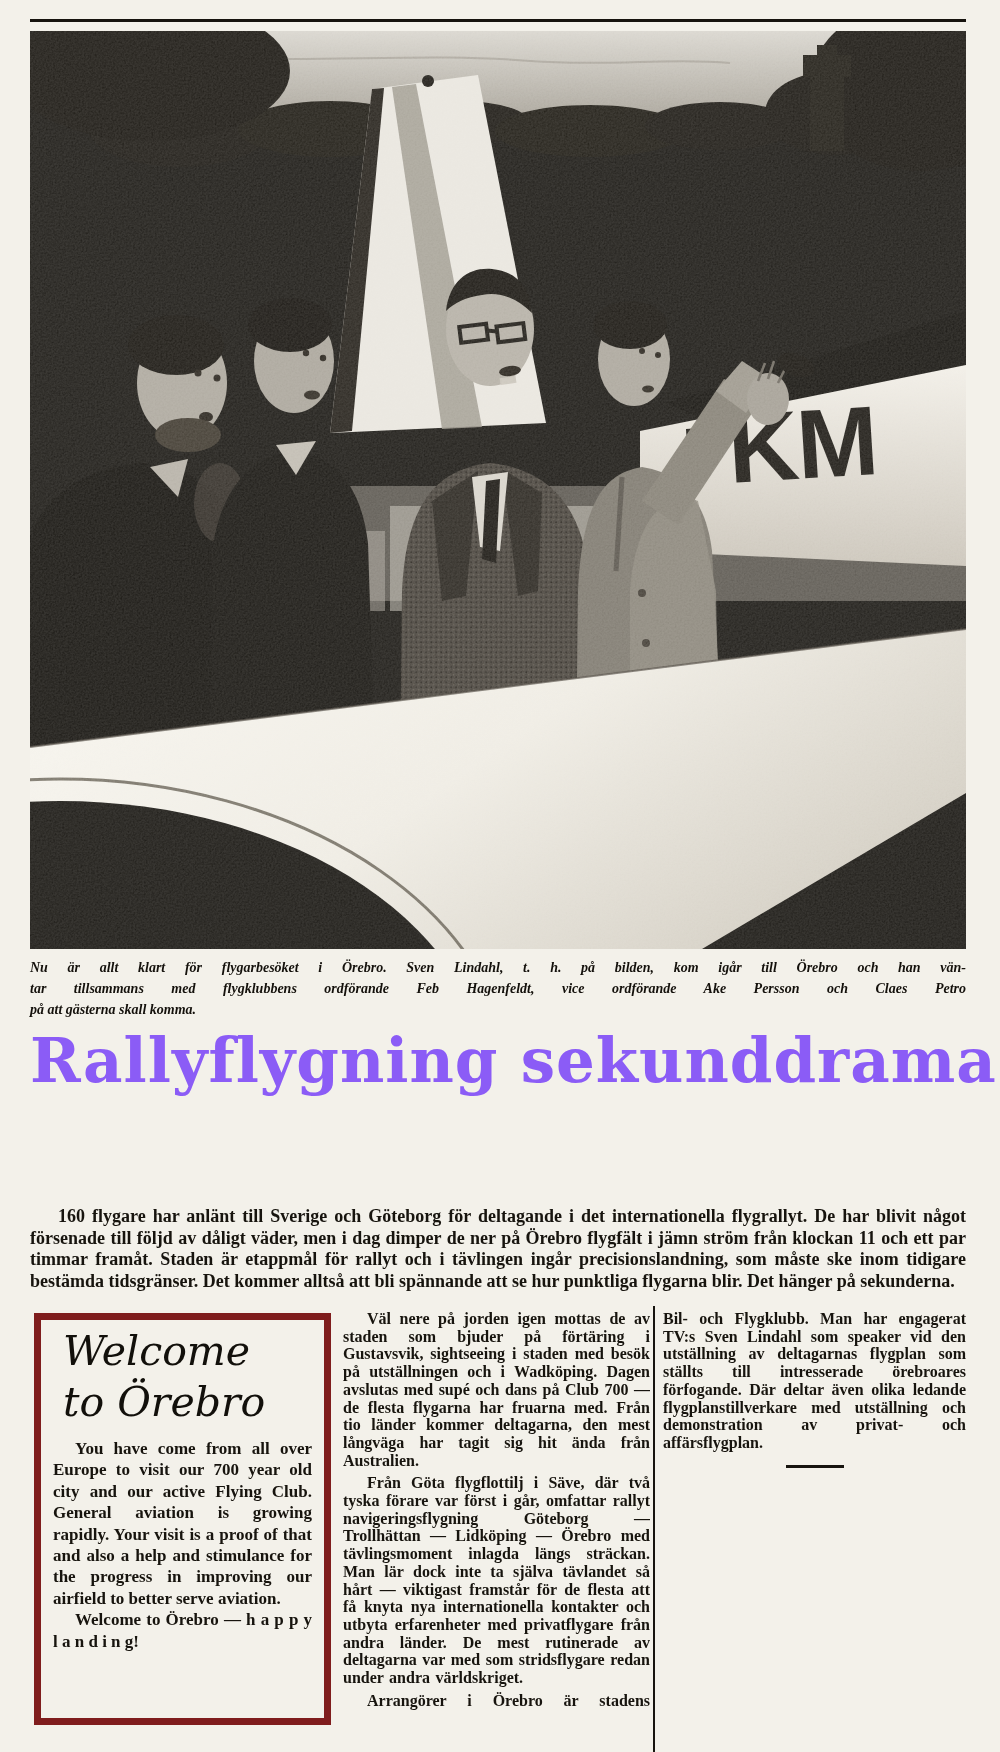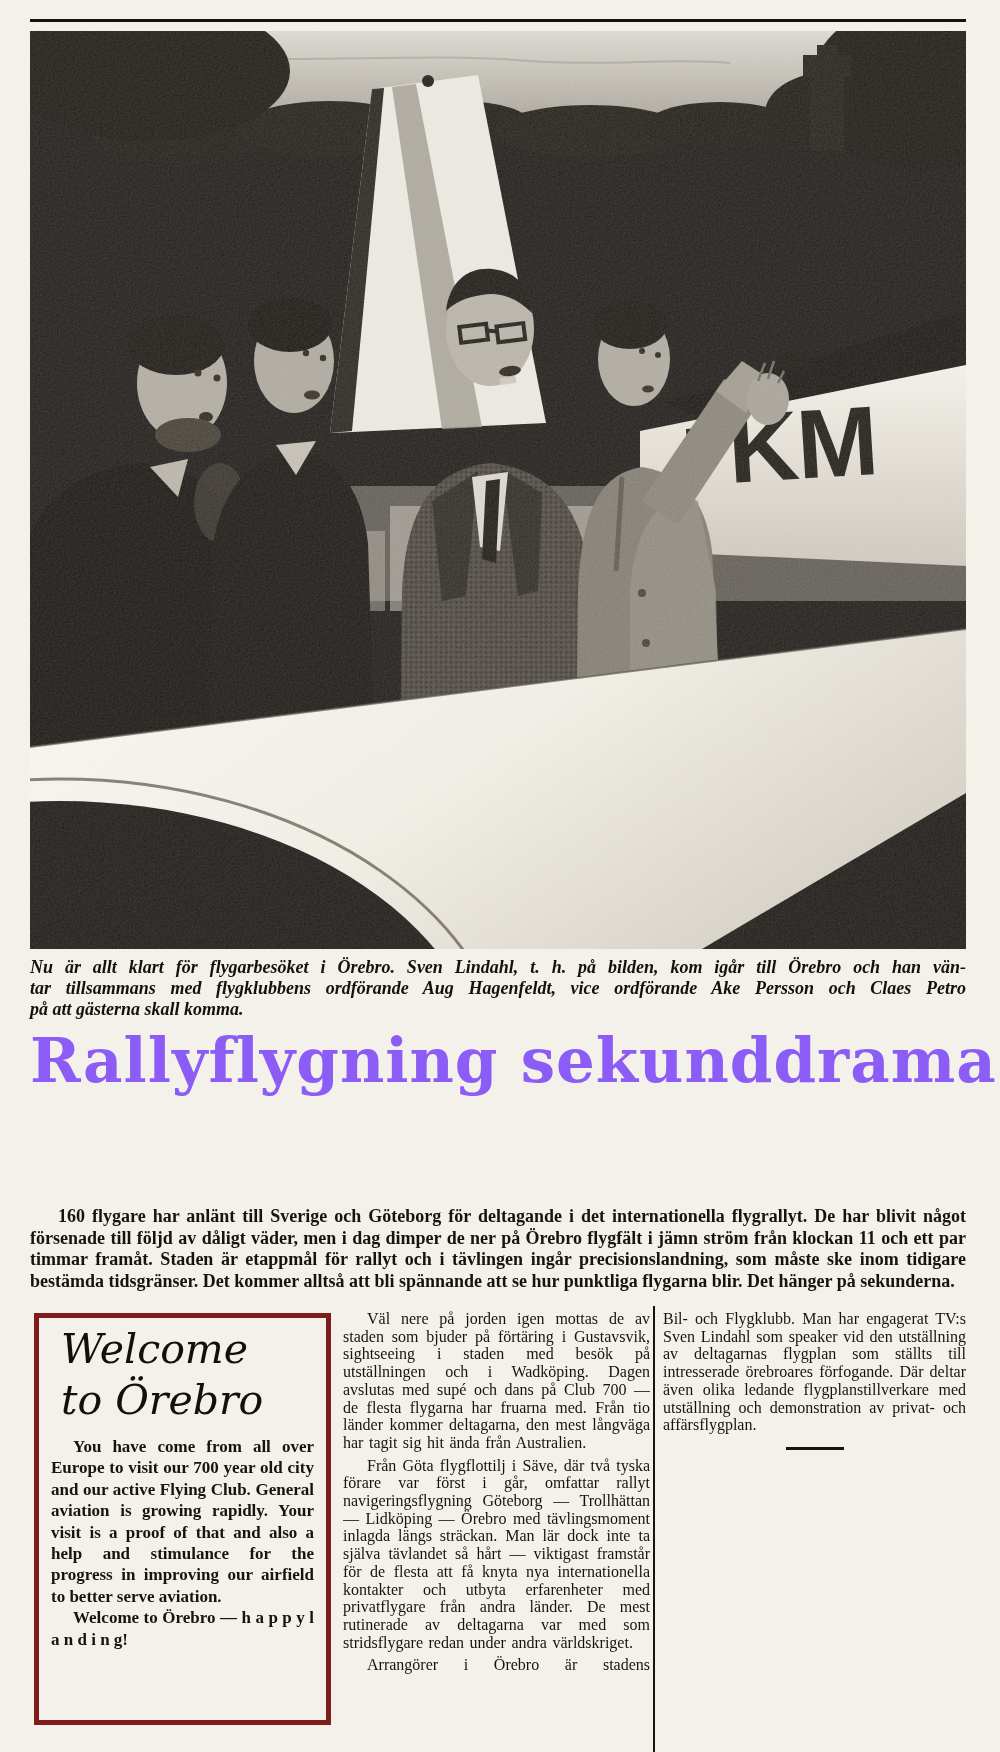--- a/index.html
+++ b/index.html
@@ -5,42 +5,42 @@
   html,body{margin:0;padding:0;background:#8a8883;}
   .page{position:relative;width:1000px;height:1752px;background:#f3f1ea;overflow:hidden;
         font-family:"Liberation Serif",serif;color:#1b1712;}
   .abs{position:absolute;}
   .top-rule{left:30px;top:19px;width:936px;height:3px;background:#16130e;}
 
   .photo{left:30px;top:31px;width:936px;height:918px;background:#15130f;}
   .photo svg{display:block;}
 
   .caption{left:30px;top:957px;width:936px;font-style:italic;font-weight:700;
-           font-size:18px;line-height:21px;color:#14110c;}
+           font-size:14px;line-height:21px;color:#14110c;}
   .caption .jl{text-align:justify;text-align-last:justify;}
   .caption .cl{text-align:left;}
 
   .headline{left:30px;width:936px;font-family:"DejaVu Serif","Liberation Serif",serif;
             font-weight:700;color:#8b5cf6;font-size:61px;line-height:74px;white-space:nowrap;
             text-align:justify;text-align-last:justify;letter-spacing:1px;}
   .hl1{top:1024px;}
   .hl2{top:1104px;}
 
   .lead{left:30px;top:1206px;width:936px;font-weight:700;font-size:18px;line-height:21.5px;
         text-align:justify;text-indent:28px;color:#17140e;}
 
-  .wbox{left:34px;top:1313px;width:297px;height:412px;border:5px solid #7f1d1d;
+  .wbox{left:34px;top:1313px;width:297px;height:412px;border:7px solid #7f1d1d;
         box-sizing:border-box;padding:6px 12px 0 12px;background:#f3f1ea;}
   .wbox-title{font-family:"DejaVu Serif","Liberation Serif",serif;font-style:italic;
               font-size:41px;line-height:51px;font-weight:400;color:#12100b;padding-left:10px;}
   .wbox-body{margin-top:10px;font-weight:700;font-size:17px;line-height:21.4px;
              text-align:justify;color:#17140e;}
   .wbox-body p{margin:0;text-indent:22px;}
 
-  .col{font-weight:400;font-size:16px;line-height:17.7px;text-align:justify;
+  .col{font-weight:700;font-size:16px;line-height:17.7px;text-align:justify;
        word-spacing:1.5px;color:#17140e;}
   .col p{margin:0 0 5px 0;text-indent:24px;}
   .col p.noindent{text-indent:0;}
   .col p.jlast{text-align-last:justify;}
   .col-mid{left:343px;top:1310px;width:307px;height:442px;overflow:hidden;}
   .col-right{left:663px;top:1310px;width:303px;}
   .vrule{left:653px;top:1306px;width:2px;height:446px;background:#17140f;}
   .divider{width:58px;height:3px;background:#17140f;margin:13px auto 0 auto;}
 </style>
 </head>
@@ -185,21 +185,21 @@
         <ellipse cx="30" cy="1060" rx="452" ry="312" fill="none" stroke="#565044" stroke-width="3" opacity="0.8"></ellipse>
         <ellipse cx="30" cy="1060" rx="430" ry="290" fill="#12100c"></ellipse>
       </g>
 
       <rect width="936" height="918" filter="url(#grain)" opacity="0.16"></rect>
     </svg>
   </figure>
 
   <div class="abs caption">
     <div class="jl">Nu är allt klart för flygarbesöket i Örebro. Sven Lindahl, t. h. på bilden, kom igår till Örebro och han vän-</div>
-    <div class="jl">tar tillsammans med flygklubbens ordförande Aug Hagenfeldt, vice ordförande Ake Persson och Claes Petro</div>
+    <div class="jl">tar tillsammans med flygklubbens ordförande Feb Hagenfeldt, vice ordförande Ake Persson och Claes Petro</div>
     <div class="cl">på att gästerna skall komma.</div>
   </div>
 
   <h1 class="abs headline hl1" style="margin:0">Rallyflygning sekunddrama</h1>
 
   <p class="abs lead" style="margin:0">160 flygare har anlänt till Sverige och Göteborg för deltagande i det internationella flygrallyt. De har blivit något försenade till följd av dåligt väder, men i dag dimper de ner på Örebro flygfält i jämn ström från klockan 11 och ett par timmar framåt. Staden är etappmål för rallyt och i tävlingen ingår precisionslandning, som måste ske inom tidigare bestämda tidsgränser. Det kommer alltså att bli spännande att se hur punktliga flygarna blir. Det hänger på sekunderna.</p>
 
   <aside class="abs wbox">
     <div class="wbox-title">Welcome</div>
     <div class="wbox-title">to Örebro</div>

